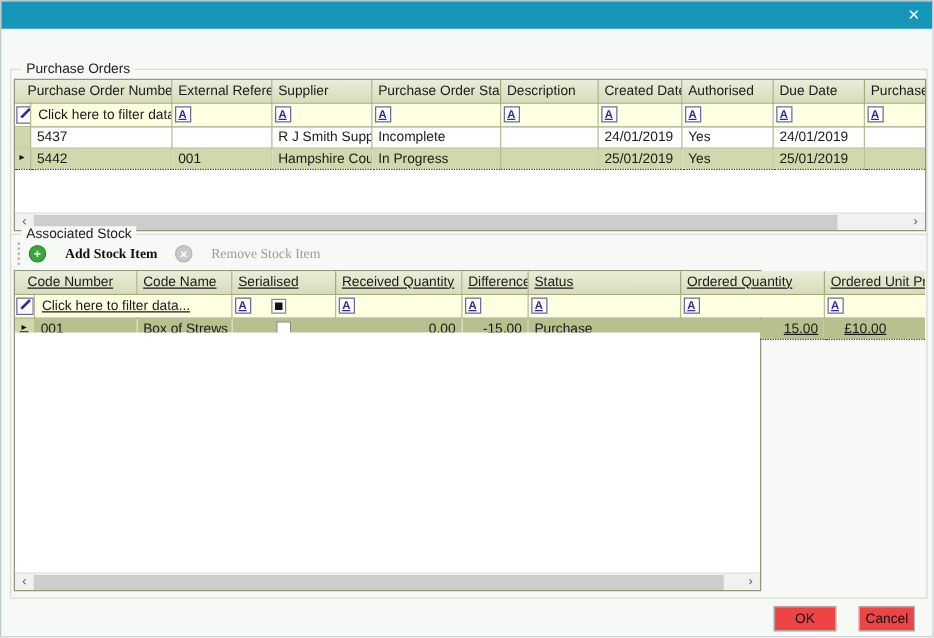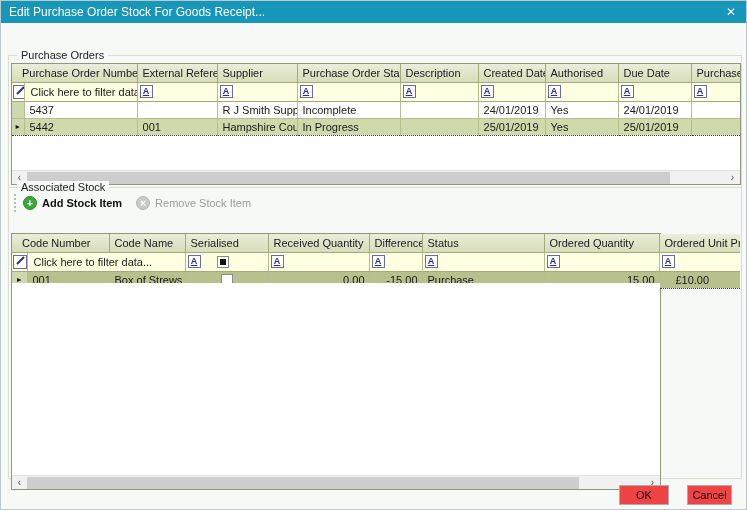--- a/index.html
+++ b/index.html
@@ -49,36 +49,35 @@
   .chk{display:inline-block;width:12px;height:12px;background:#fff;border:1px solid #8a8a8a;vertical-align:middle;position:relative;}
   .chk.filled::after{content:"";position:absolute;left:2px;top:2px;width:6px;height:6px;background:#111;}
   .hscroll{position:absolute;left:0;bottom:0;height:14px;width:100%;background:var(--track);border-top:1px solid #e2e2e2;}
   .hscroll .arr{position:absolute;top:0;width:15px;height:14px;color:#555;font-size:10px;line-height:13px;text-align:center;}
   .hscroll .arr.left{left:0;}
   .hscroll .arr.right{right:0;}
   .hscroll .thumb{position:absolute;top:1px;height:12px;background:var(--thumb);}
   .toolbar{position:absolute;left:3px;top:3px;height:24px;display:flex;align-items:center;}
   .grip{width:3px;height:18px;border-left:2px dotted #b5bdb5;margin:0 6px 0 2px;}
   .tbtn{display:flex;align-items:center;margin-right:14px;}
-  .tbtn .lbl{margin-left:5px;}
+  .tbtn .lbl{margin-left:15px;font-family:Liberation Serif, serif;}
   .tbtn.add .lbl{font-weight:700;color:#111;}
   .tbtn.remove .lbl{color:#9b9b9b;}
   .cicon{width:14px;height:14px;border-radius:50%;color:#fff;font-size:10px;font-weight:700;line-height:14px;text-align:center;}
   .cicon.green{background:#3aa63c;border:1px solid #2d8c2f;}
   .cicon.gray{background:#c9c9c9;border:1px solid #b5b5b5;font-size:8px;}
   .btn{position:absolute;height:20px;background:#ef4444;border:1px solid #adadad;font-family:"Liberation Sans",sans-serif;font-size:11px;color:#111;text-align:center;line-height:18px;}
   .empty-area{position:absolute;left:0;top:49px;right:0;bottom:14px;background:#fff;}
 </style>
 </head>
 <body>
 
 <div class="dialog">
 
   <div class="titlebar">
-    <span class="ttl">Edit Purchase Order Stock For Goods Receipt...</span>
     <span class="close">✕</span>
   </div>
 
   <div class="groupbox" style="left:7px;top:54px;width:734px;height:162px;">
     <span class="grouplabel">Purchase Orders</span>
     <div class="grid po-grid" style="left:2px;top:7px;width:730px;height:122px;">
       <table>
         <colgroup>
           <col style="width:12px">
             <col style="width:113px">
@@ -159,21 +158,21 @@
       <span class="tbtn add">
         <span class="cicon green">+</span>
         <span class="lbl">Add Stock Item</span>
       </span>
       <span class="tbtn remove">
         <span class="cicon gray">✕</span>
         <span class="lbl">Remove Stock Item</span>
       </span>
     </div>
 
-    <div class="grid stock-grid" style="left:2px;top:45px;width:650px;height:257px;">
+    <div class="grid stock-grid" style="left:2px;top:28px;width:598px;height:257px;text-decoration:underline;">
       <table>
         <colgroup>
           <col style="width:15px">
             <col style="width:82px">
             <col style="width:76px">
             <col style="width:83px">
             <col style="width:101px">
             <col style="width:53px">
             <col style="width:122px">
             <col style="width:115px">

